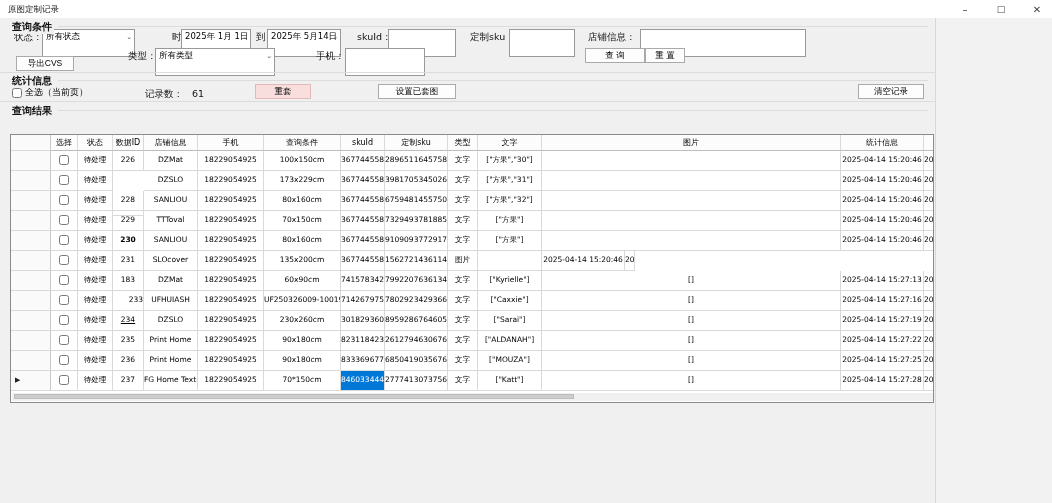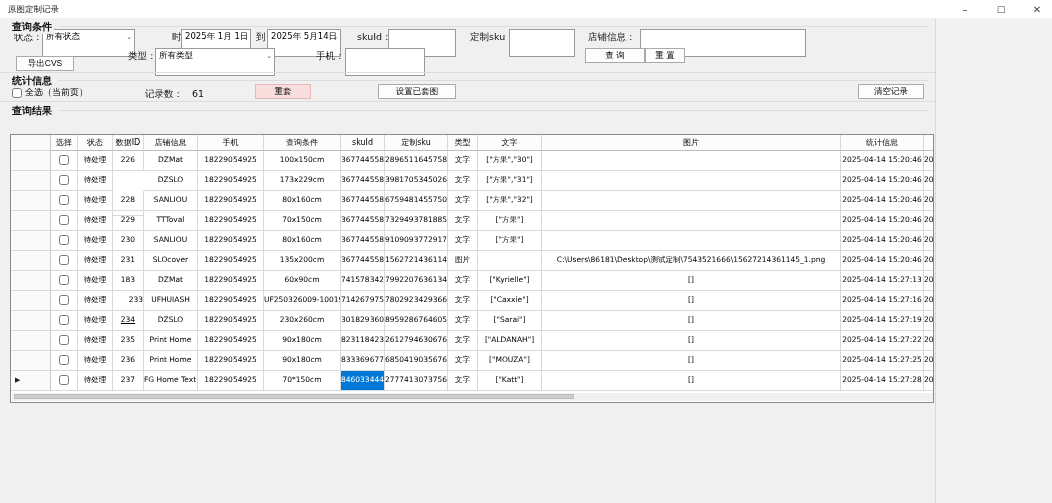--- a/index.html
+++ b/index.html
@@ -209,21 +209,21 @@
             <div class="g-cell" style="width: 30px;">文字</div>
             <div class="g-cell" style="width: 64px;">["方果"]</div>
             <div class="g-cell" style="width: 299px;"></div>
             <div class="g-cell" style="width: 83px;">2025-04-14 15:20:46</div>
             <div class="g-cell" style="width: 10px;">20</div>
           </div>
           <div class="g-row">
             <div class="g-rowhdr"></div>
             <div class="g-cell" style="width: 27px;"><input type="checkbox" style=""></div>
             <div class="g-cell" style="width: 35px;">待处理</div>
-            <div class="g-cell" style="width: 31px;">230</div>
+            <div class="g-cell" style="width: 31px; font-weight: bold;">230</div>
             <div class="g-cell" style="width: 54px;">SANLIOU</div>
             <div class="g-cell" style="width: 66px;">18229054925</div>
             <div class="g-cell" style="width: 77px;">80x160cm</div>
             <div class="g-cell" style="width: 44px;">3677445582</div>
             <div class="g-cell" style="width: 63px;">91090937729173</div>
             <div class="g-cell" style="width: 30px;">文字</div>
             <div class="g-cell" style="width: 64px;">["方果"]</div>
             <div class="g-cell" style="width: 299px;"></div>
             <div class="g-cell" style="width: 83px;">2025-04-14 15:20:46</div>
             <div class="g-cell" style="width: 10px;">20</div>
@@ -233,21 +233,20 @@
             <div class="g-cell" style="width: 27px;"><input type="checkbox" style=""></div>
             <div class="g-cell" style="width: 35px;">待处理</div>
             <div class="g-cell" style="width: 31px;">231</div>
             <div class="g-cell" style="width: 54px;">SLOcover</div>
             <div class="g-cell" style="width: 66px;">18229054925</div>
             <div class="g-cell" style="width: 77px;">135x200cm</div>
             <div class="g-cell" style="width: 44px;">3677445582</div>
             <div class="g-cell" style="width: 63px;">15627214361145</div>
             <div class="g-cell" style="width: 30px;">图片</div>
             <div class="g-cell" style="width: 64px;"></div>
-            <div class="g-cell" style="width: 299px;">C:\Users\86181\Desktop\测试定制\7543521666\15627214361145_1.png</div>
             <div class="g-cell" style="width: 83px;">2025-04-14 15:20:46</div>
             <div class="g-cell" style="width: 10px;">20</div>
           </div>
           <div class="g-row">
             <div class="g-rowhdr"></div>
             <div class="g-cell" style="width: 27px;"><input type="checkbox" style=""></div>
             <div class="g-cell" style="width: 35px;">待处理</div>
             <div class="g-cell" style="width: 31px;">183</div>
             <div class="g-cell" style="width: 54px;">DZMat</div>
             <div class="g-cell" style="width: 66px;">18229054925</div>

